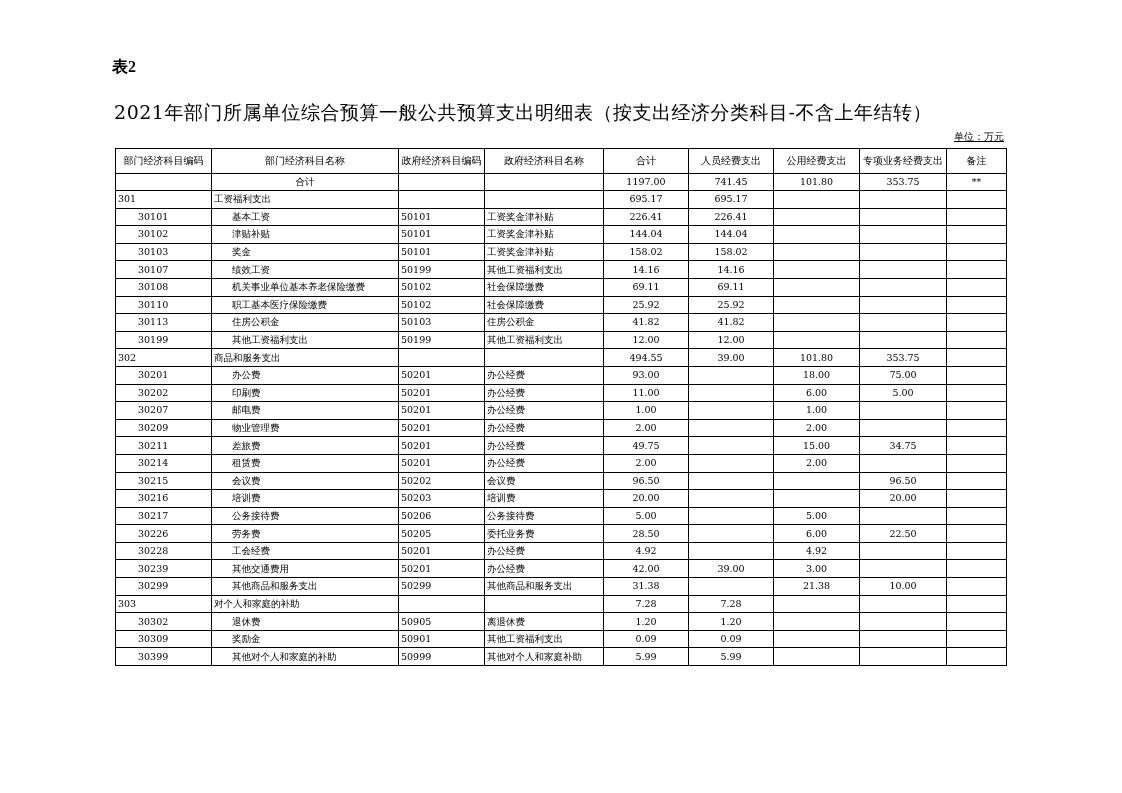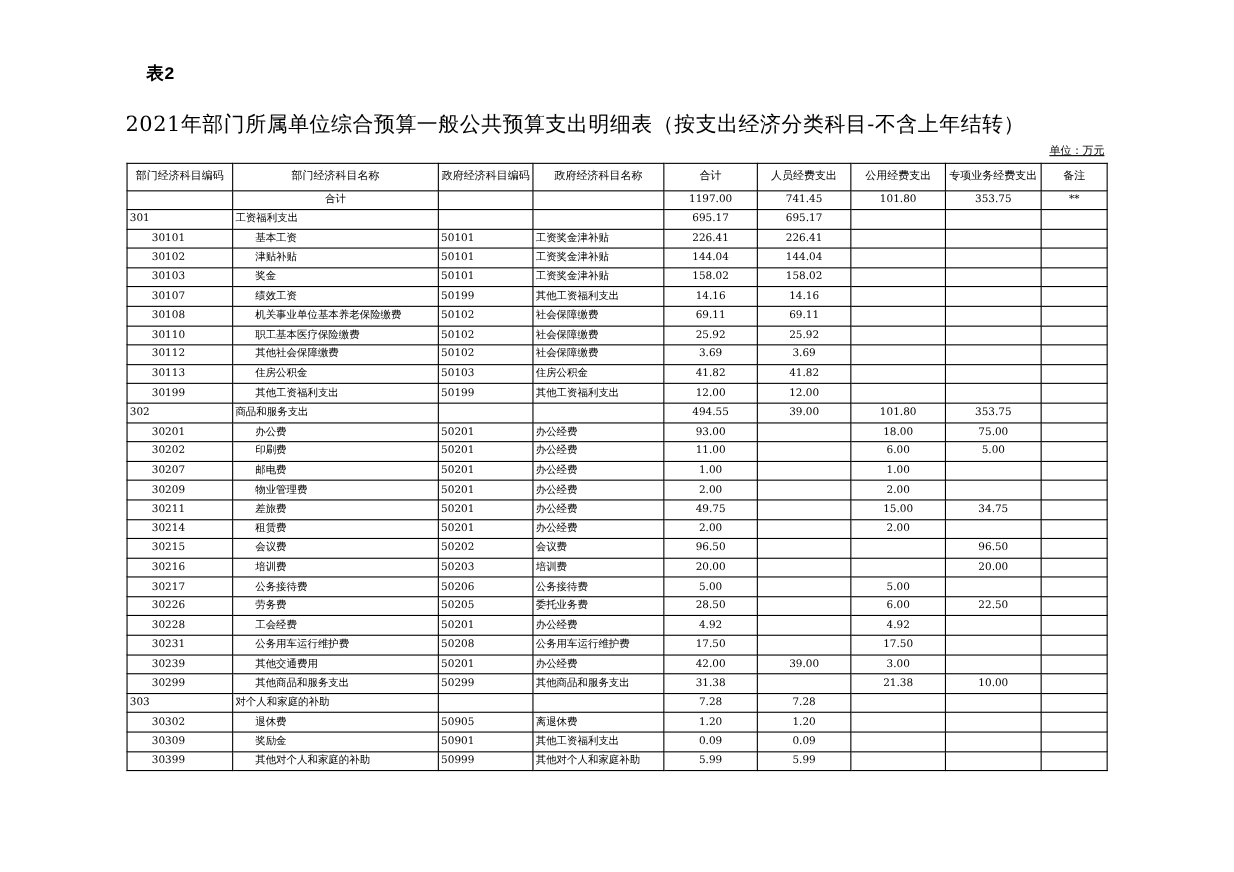--- a/index.html
+++ b/index.html
@@ -1,19 +1,19 @@
 <!DOCTYPE html>
 <html><head>
 <meta charset="utf-8">
 <style>
   html, body { margin: 0; padding: 0; background: #ffffff; }
   body { width: 1122px; height: 793px; position: relative; overflow: hidden;
          font-family: "DejaVu Serif", "Liberation Serif", serif; color: #000; }
-  .table-label { position: absolute; left: 133px; top: 57px; font-size: 16px; font-weight: bold;
-                 font-family: Liberation Mono, monospace; }
+  .table-label { position: absolute; left: 112px; top: 57px; font-size: 16px; font-weight: bold;
+                 font-family: Liberation Serif, serif; }
   .doc-title { position: absolute; left: 0; width: 1006px; top: 100px; text-align: center;
                font-size: 19px; letter-spacing: 0.5px; padding-left: 40px; box-sizing: border-box; }
   .unit { position: absolute; right: 118px; top: 130px; font-size: 10px; text-decoration: underline; }
   table { position: absolute; left: 115px; top: 148px; border-collapse: collapse; table-layout: fixed;
           width: 891px; font-size: 9.5px; }
   td, th { border: 1.2px solid #000; padding: 0 2px; height: 16.6px; line-height: 16px; white-space: nowrap;
            overflow: hidden; font-weight: normal; }
   th { height: 24px; text-align: center; font-size: 10px; }
   .c { text-align: center; }
   .l { text-align: left; }
@@ -136,31 +136,20 @@
         <td class="l indent-name">职工基本医疗保险缴费</td>
         <td class="l">50102</td>
         <td class="l">社会保障缴费</td>
         <td class="c">25.92</td>
         <td class="c">25.92</td>
         <td class="c"></td>
         <td class="c"></td>
         <td class="c"></td>
       </tr>
       <tr>
-        <td class="l indent-code">30112</td>
-        <td class="l indent-name">其他社会保障缴费</td>
-        <td class="l">50102</td>
-        <td class="l">社会保障缴费</td>
-        <td class="c">3.69</td>
-        <td class="c">3.69</td>
-        <td class="c"></td>
-        <td class="c"></td>
-        <td class="c"></td>
-      </tr>
-      <tr>
         <td class="l indent-code">30113</td>
         <td class="l indent-name">住房公积金</td>
         <td class="l">50103</td>
         <td class="l">住房公积金</td>
         <td class="c">41.82</td>
         <td class="c">41.82</td>
         <td class="c"></td>
         <td class="c"></td>
         <td class="c"></td>
       </tr>
@@ -301,31 +290,20 @@
         <td class="l indent-name">工会经费</td>
         <td class="l">50201</td>
         <td class="l">办公经费</td>
         <td class="c">4.92</td>
         <td class="c"></td>
         <td class="c">4.92</td>
         <td class="c"></td>
         <td class="c"></td>
       </tr>
       <tr>
-        <td class="l indent-code">30231</td>
-        <td class="l indent-name">公务用车运行维护费</td>
-        <td class="l">50208</td>
-        <td class="l">公务用车运行维护费</td>
-        <td class="c">17.50</td>
-        <td class="c"></td>
-        <td class="c">17.50</td>
-        <td class="c"></td>
-        <td class="c"></td>
-      </tr>
-      <tr>
         <td class="l indent-code">30239</td>
         <td class="l indent-name">其他交通费用</td>
         <td class="l">50201</td>
         <td class="l">办公经费</td>
         <td class="c">42.00</td>
         <td class="c">39.00</td>
         <td class="c">3.00</td>
         <td class="c"></td>
         <td class="c"></td>
       </tr>

